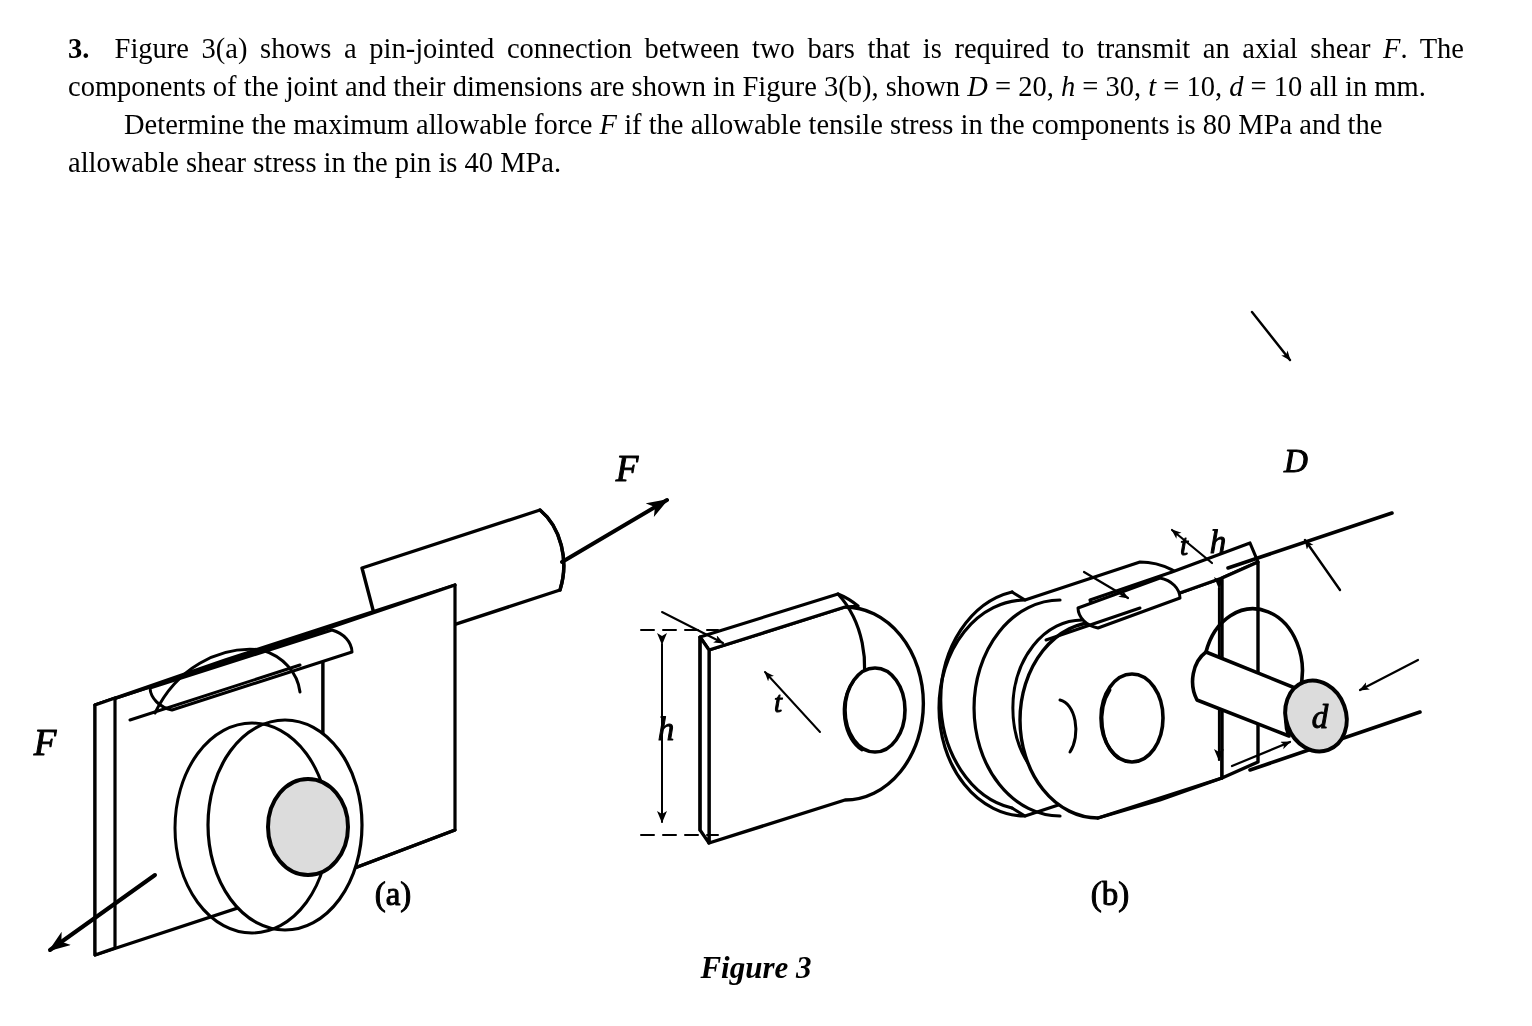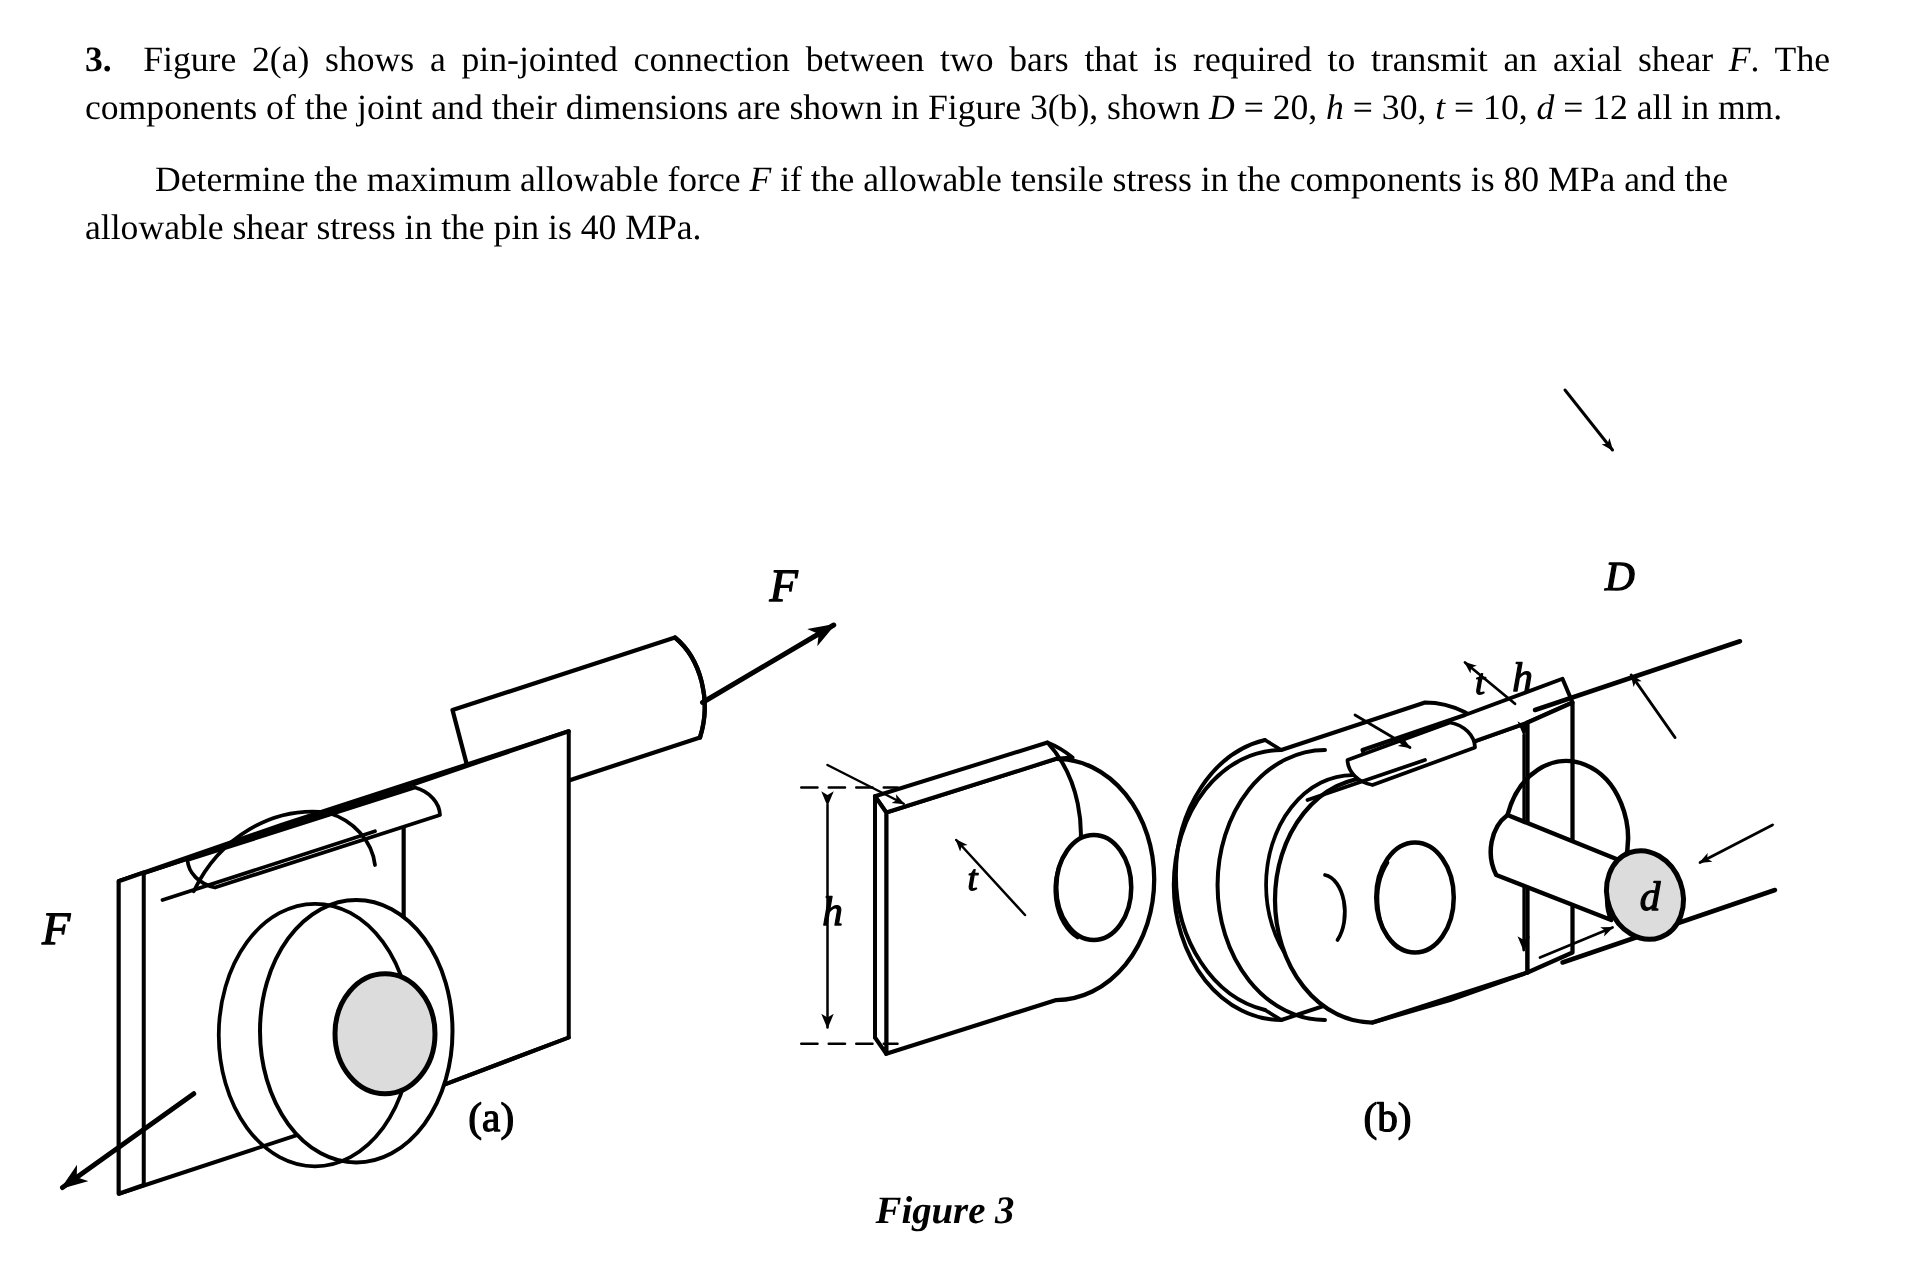--- a/index.html
+++ b/index.html
@@ -25,21 +25,21 @@
     width: 1396px;
   }
   .para {
     font-size: 28.5px;
     line-height: 38px;
     text-align: justify;
     text-justify: inter-word;
     margin: 0;
   }
   #para-1 { text-indent: 0; }
-  #para-2 { margin-top: 20px; text-indent: 56px; }
+  #para-2 { margin-top: 0; text-indent: 56px; }
   .para-lastline { text-align: left; }
 
   .num {
     font-weight: bold;
   }
   .math {
     font-family: "Liberation Serif", "DejaVu Serif", serif;
     font-style: italic;
   }
   .nowrap { white-space: nowrap; }
@@ -81,23 +81,23 @@
     fill: #000;
   }
 </style>
 </head>
 <body>
 
 <div id="problem-text">
 
   <p class="para" id="para-1">
     <span class="num">3.</span>&nbsp;
-    <span>Figure 2(a) shows a pin-jointed connection between two bars that is required to transmit</span>
+    <span>Figure 3(a) shows a pin-jointed connection between two bars that is required to transmit</span>
     <span>an axial shear </span><span class="math">F</span><span>. The components of the joint and their dimensions are shown in Figure 3(b),</span>
-    <span>shown </span><span class="math">D</span><span class="nowrap"> = 20, </span><span class="math">h</span><span class="nowrap"> = 30, </span><span class="math">t</span><span class="nowrap"> = 10, </span><span class="math">d</span><span> = 12 all in mm.</span>
+    <span>shown </span><span class="math">D</span><span class="nowrap"> = 20, </span><span class="math">h</span><span class="nowrap"> = 30, </span><span class="math">t</span><span class="nowrap"> = 10, </span><span class="math">d</span><span> = 10 all in mm.</span>
   </p>
 
   <p class="para para-lastline" id="para-2">
     <span>Determine the maximum allowable force </span><span class="math">F</span><span> if the allowable tensile stress in the components</span>
     <span>is 80 MPa and the allowable shear stress in the pin is 40 MPa.</span>
   </p>
 
 </div>
 
 <div id="figure-area">

